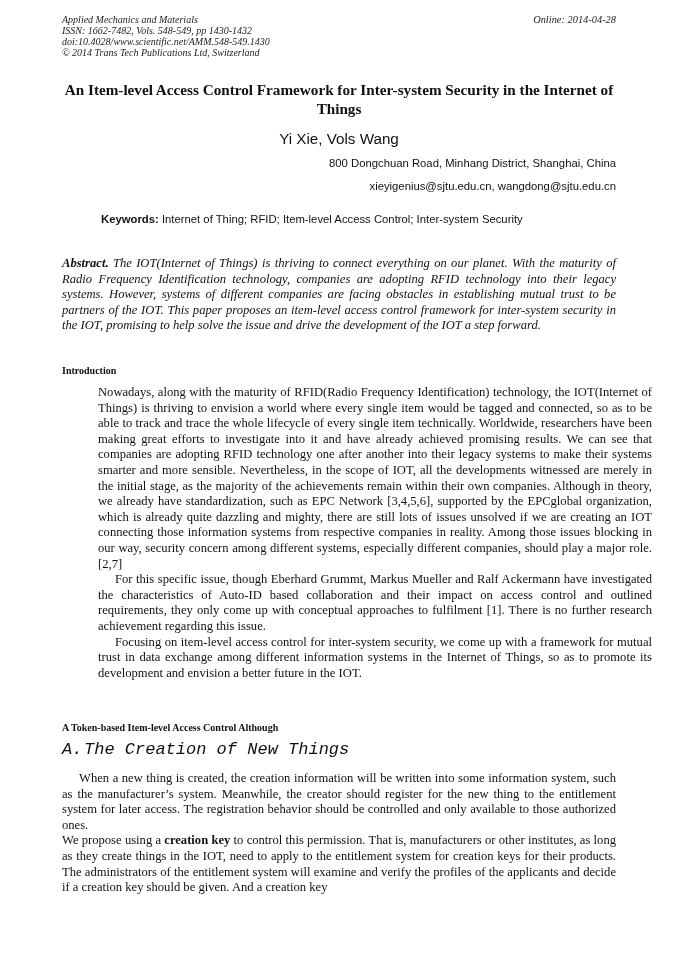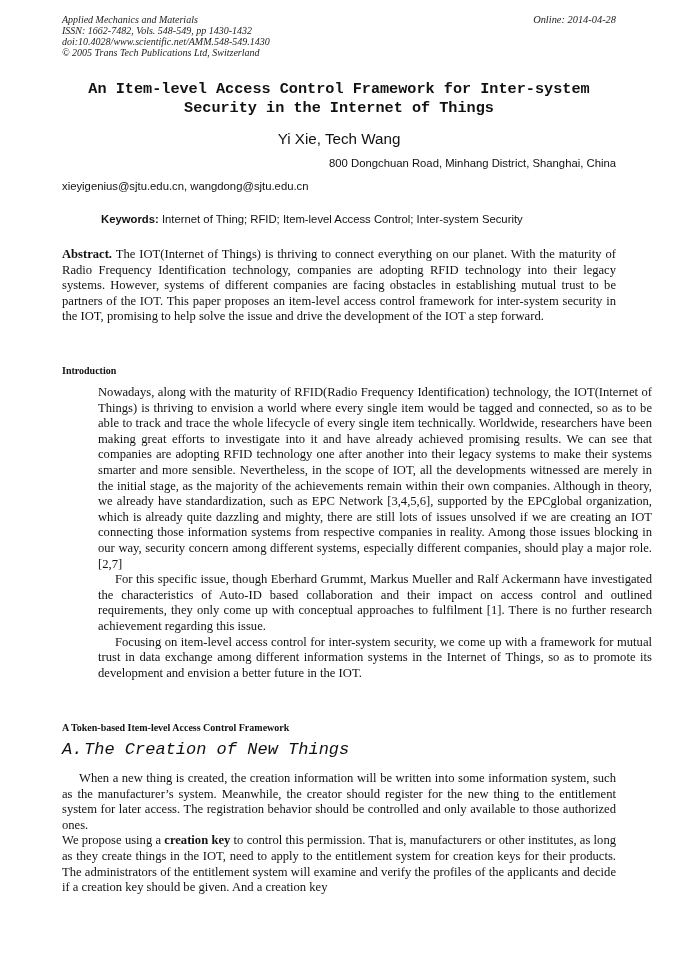--- a/index.html
+++ b/index.html
@@ -1,66 +1,66 @@
 <!DOCTYPE html>
 <html><head>
 <meta charset="utf-8">
 <style>
   html, body { margin: 0; padding: 0; background: #ffffff; }
   body { width: 678px; height: 959px; position: relative; overflow: hidden; color: #111; }
   .hdr { position: absolute; left: 62px; top: 14px; font-family: "Liberation Serif", serif; font-style: italic; font-size: 10px; line-height: 11px; color: #222; }
   .hdr-right { position: absolute; right: 62px; top: 14px; font-family: "Liberation Serif", serif; font-style: italic; font-size: 10.4px; line-height: 11px; color: #222; }
-  .title { position: absolute; left: 62px; width: 554px; top: 80px; text-align: center; font-family: Liberation Mono, monospace; font-weight: bold; font-size: 15.2px; line-height: 19px; }
+  .title { position: absolute; left: 62px; width: 554px; top: 80px; text-align: center; font-family: Liberation Serif, serif; font-weight: bold; font-size: 15.2px; line-height: 19px; }
   .authors { position: absolute; left: 62px; width: 554px; top: 130px; text-align: center; font-family: "Liberation Sans", sans-serif; font-size: 15.2px; line-height: 18px; }
   .affil { position: absolute; left: 62px; width: 554px; top: 156px; text-align: right; font-family: "Liberation Sans", sans-serif; font-size: 11.3px; line-height: 14px; }
-  .email { position: absolute; left: 62px; width: 554px; top: 179px; text-align: left; font-family: "Liberation Sans", sans-serif; font-size: 11.3px; line-height: 14px; }
+  .email { position: absolute; left: 62px; width: 554px; top: 179px; text-align: right; font-family: "Liberation Sans", sans-serif; font-size: 11.3px; line-height: 14px; }
   .kw { position: absolute; left: 62px; width: 554px; top: 212px; font-family: "Liberation Sans", sans-serif; font-size: 11.3px; line-height: 14px; padding-left: 39px; }
   .kw b { font-weight: bold; }
   .body-text { font-family: "Liberation Serif", serif; font-size: 12.6px; line-height: 15.6px; text-align: justify; }
-  .abstract { position: absolute; left: 62px; width: 554px; top: 247px; }
+  .abstract { position: absolute; left: 62px; width: 554px; top: 256px; font-style: italic; }
   .abstract b { font-weight: bold; }
   .heading { position: absolute; left: 62px; font-family: "Liberation Serif", serif; font-weight: bold; font-size: 10px; line-height: 15px; }
   .h-intro { top: 363px; }
   .intro { position: absolute; left: 62px; width: 554px; top: 385px; margin-left: 36px; }
   .h-token { top: 720px; }
   .subhead { position: absolute; left: 62px; top: 742px; font-family: Liberation Mono, monospace; font-style: italic; font-size: 17px; line-height: 15px; }
   .subhead .num { display: inline-block; width: 22px; }
   .creation { position: absolute; left: 62px; width: 554px; top: 771px; }
   p { margin: 0; }
   .indent { text-indent: 17px; }
   .body-text b { font-weight: bold; }
 </style>
 </head>
 <body>
 
 <div class="hdr">
   <div>Applied Mechanics and Materials</div>
   <div>ISSN: 1662-7482, Vols. 548-549, pp 1430-1432</div>
   <div>doi:10.4028/www.scientific.net/AMM.548-549.1430</div>
-  <div>© 2005 Trans Tech Publications Ltd, Switzerland</div>
+  <div>© 2014 Trans Tech Publications Ltd, Switzerland</div>
 </div>
 <div class="hdr-right">Online: 2014-04-28</div>
 
 <div class="title">An Item-level Access Control Framework for Inter-system Security in the Internet of Things</div>
-<div class="authors">Yi Xie, Tech Wang</div>
+<div class="authors">Yi Xie, Vols Wang</div>
 <div class="affil">800 Dongchuan Road, Minhang District, Shanghai, China</div>
 <div class="email">xieyigenius@sjtu.edu.cn, wangdong@sjtu.edu.cn</div>
 
 <div class="kw"><b>Keywords:</b><span> Internet of Thing; RFID; Item-level Access Control; Inter-system Security</span></div>
 
 <div class="abstract body-text">
   <p><b>Abstract.</b><span> The IOT(Internet of Things) is thriving to connect everything on our planet. With the maturity of Radio Frequency Identification technology, companies are adopting RFID technology into their legacy systems. However, systems of different companies are facing obstacles in establishing mutual trust to be partners of the IOT. This paper proposes an item-level access control framework for inter-system security in the IOT, promising to help solve the issue and drive the development of the IOT a step forward.</span></p>
 </div>
 
 <div class="heading h-intro">Introduction</div>
 <div class="intro body-text">
   <p>Nowadays, along with the maturity of RFID(Radio Frequency Identification) technology, the IOT(Internet of Things) is thriving to envision a world where every single item would be tagged and connected, so as to be able to track and trace the whole lifecycle of every single item technically. Worldwide, researchers have been making great efforts to investigate into it and have already achieved promising results. We can see that companies are adopting RFID technology one after another into their legacy systems to make their systems smarter and more sensible. Nevertheless, in the scope of IOT, all the developments witnessed are merely in the initial stage, as the majority of the achievements remain within their own companies. Although in theory, we already have standardization, such as EPC Network [3,4,5,6], supported by the EPCglobal organization, which is already quite dazzling and mighty, there are still lots of issues unsolved if we are creating an IOT connecting those information systems from respective companies in reality. Among those issues blocking in our way, security concern among different systems, especially different companies, should play a major role. [2,7]</p>
   <p class="indent">For this specific issue, though Eberhard Grummt, Markus Mueller and Ralf Ackermann have investigated the characteristics of Auto-ID based collaboration and their impact on access control and outlined requirements, they only come up with conceptual approaches to fulfilment [1]. There is no further research achievement regarding this issue.</p>
   <p class="indent">Focusing on item-level access control for inter-system security, we come up with a framework for mutual trust in data exchange among different information systems in the Internet of Things, so as to promote its development and envision a better future in the IOT.</p>
 </div>
 
-<div class="heading h-token">A Token-based Item-level Access Control Framework</div>
+<div class="heading h-token">A Token-based Item-level Access Control Although</div>
 <div class="subhead"><span class="num">A.</span><span>The Creation of New Things</span></div>
 
 <div class="creation body-text">
   <p class="indent">When a new thing is created, the creation information will be written into some information system, such as the manufacturer’s system. Meanwhile, the creator should register for the new thing to the entitlement system for later access. The registration behavior should be controlled and only available to those authorized ones.</p>
   <p><span>We propose using a </span><b>creation key</b><span> to control this permission. That is, manufacturers or other institutes, as long as they create things in the IOT, need to apply to the entitlement system for creation keys for their products. The administrators of the entitlement system will examine and verify the profiles of the applicants and decide if a creation key should be given. And a creation key</span></p>
 </div>
 
 </body></html>

